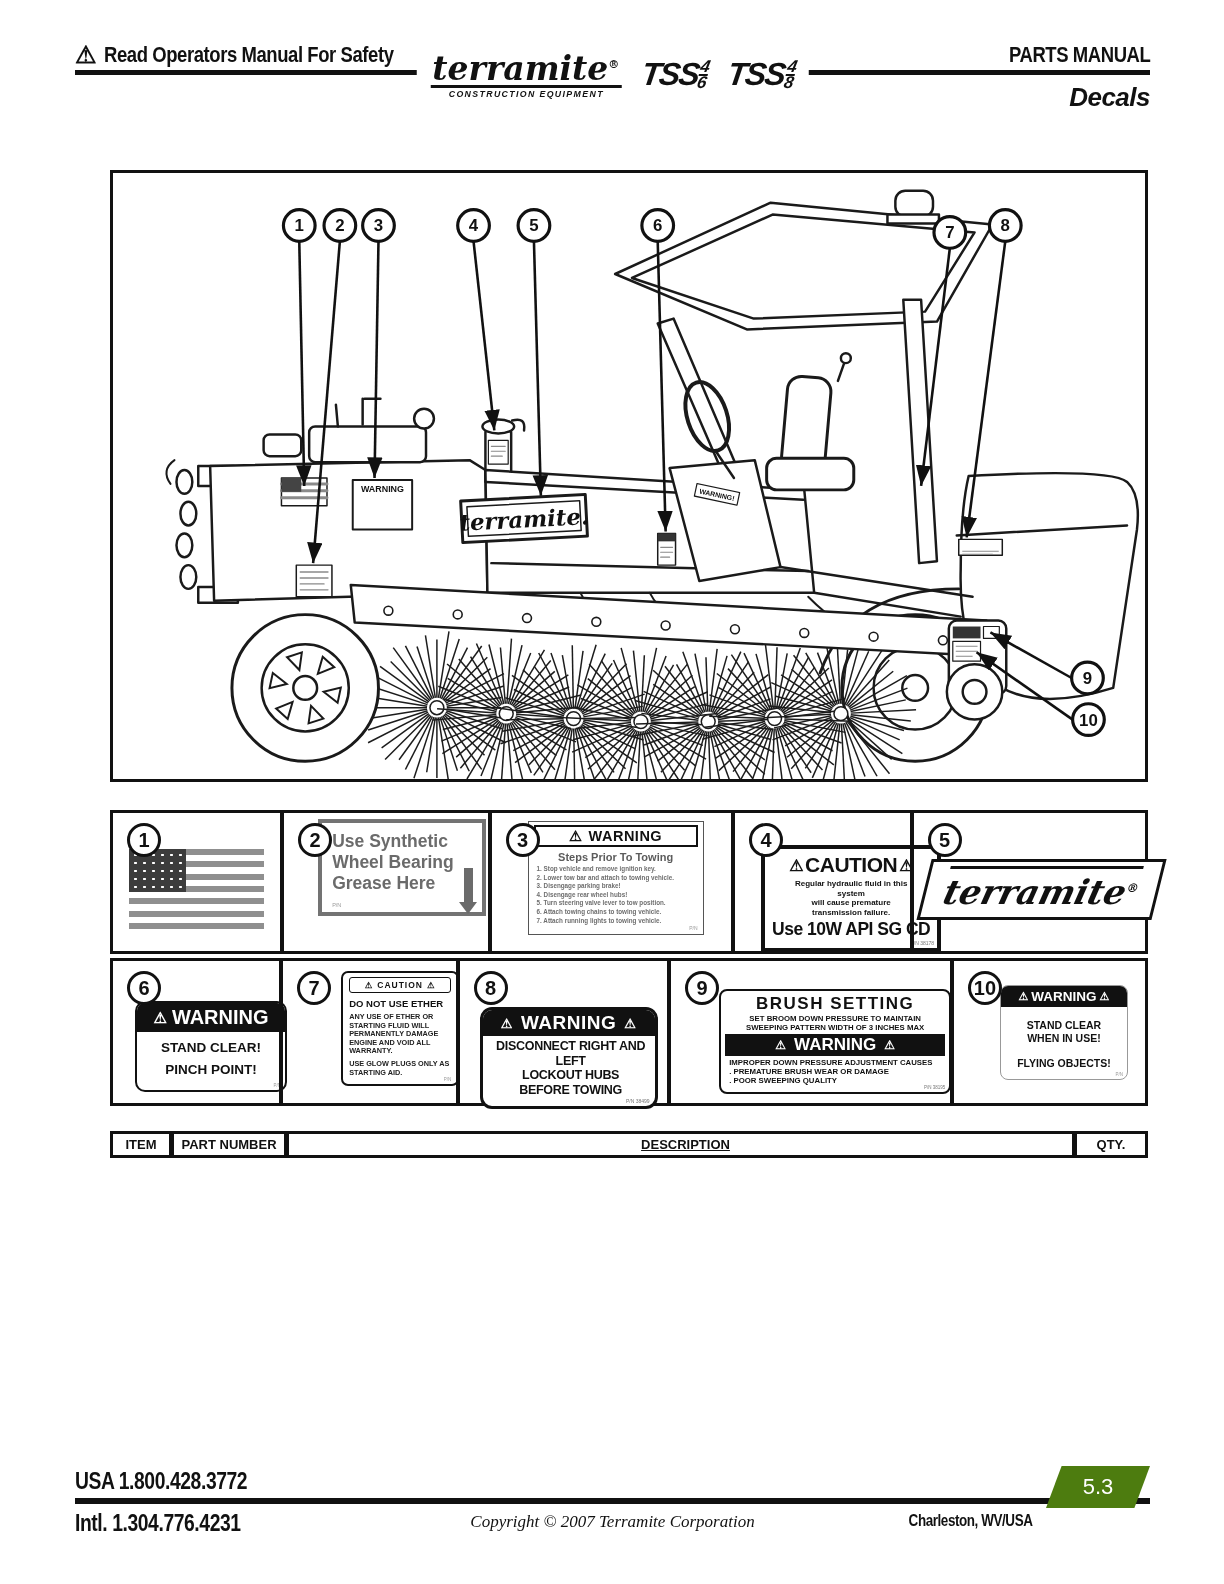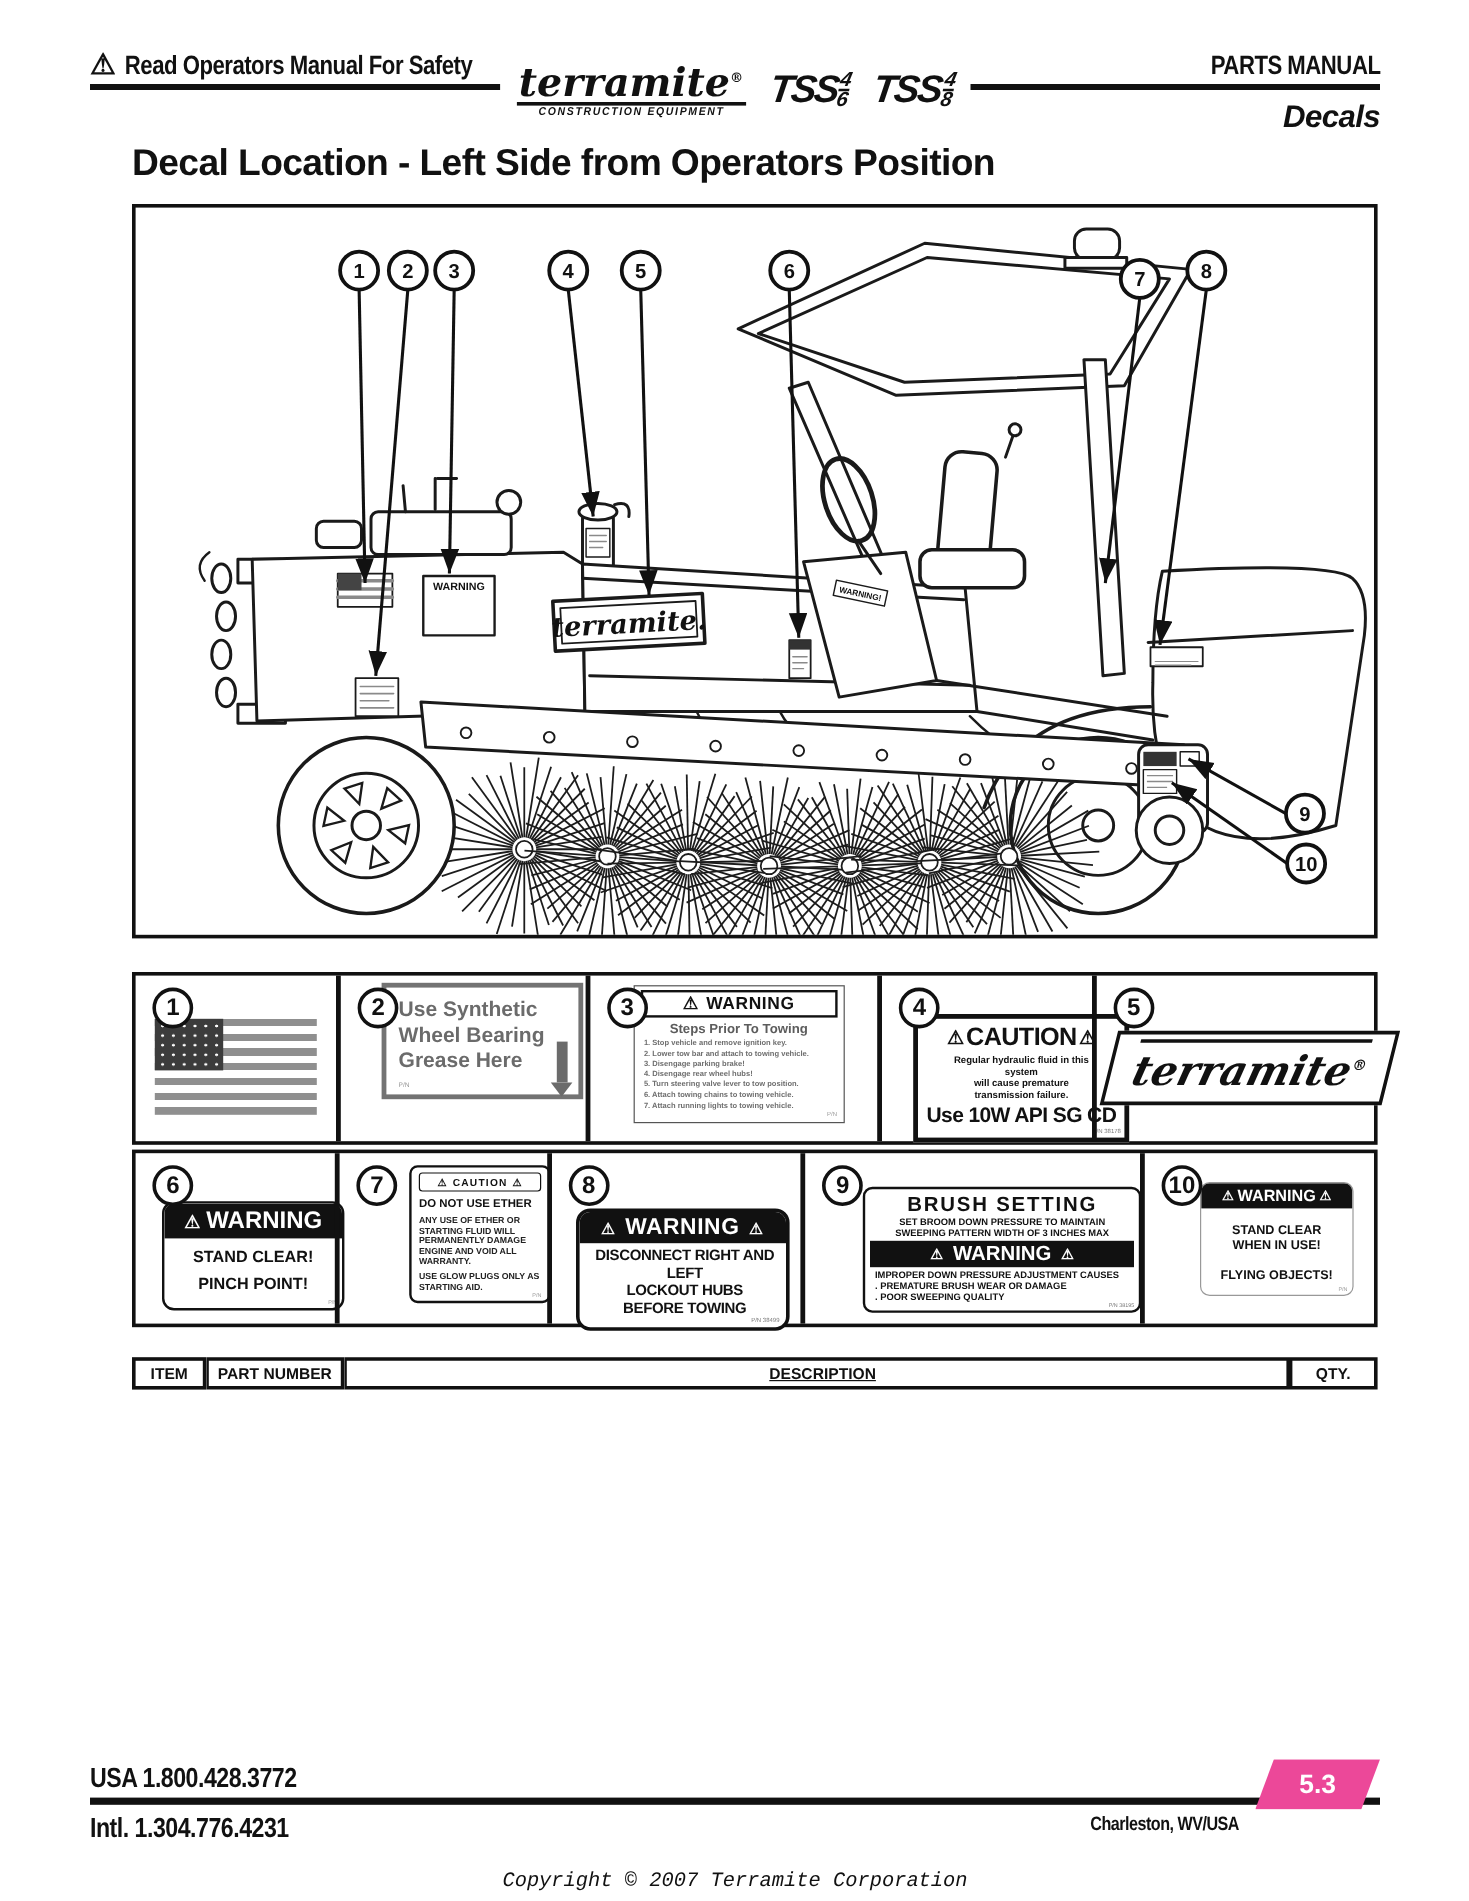--- a/index.html
+++ b/index.html
@@ -119,22 +119,22 @@
   .c-part { width:115px; text-align:center; }
   .c-desc { text-align:left; padding-left:12px !important;text-decoration:underline; }
   .c-qty { width:73px; text-align:center; }
 
   
   .ftr { position:absolute; left:75px; right:74px; top:1466px; height:90px; }
   .ftr-rule { position:absolute; left:0; right:0; top:32px; height:6px; background:#111; }
   .ftr-usa { position:absolute; left:0; top:2px; font-size:23px; font-weight:900; }
   .ftr-intl { position:absolute; left:0; top:44px; font-size:23px; font-weight:900; }
   .ftr-site { position:absolute; right:118px; top:4px; font-size:22px; font-weight:900; }
-  .ftr-badge { position:absolute; right:0; top:0; width:104px; height:42px; background:#ec4899; color:#fff; clip-path:polygon(15% 0,100% 0,85% 100%,0 100%); display:flex; align-items:center; justify-content:center; font-size:22px; font-weight:700; z-index:2; }
-  .ftr-copy { position:absolute; left:50%; transform:translateX(-50%); top:46px; font-family:Liberation Mono, monospace; font-style:italic; font-size:17px;margin-top:47px; }
+  .ftr-badge { position:absolute; right:0; top:0; width:104px; height:42px; background:#4d7c0f; color:#fff; clip-path:polygon(15% 0,100% 0,85% 100%,0 100%); display:flex; align-items:center; justify-content:center; font-size:22px; font-weight:400; z-index:2; }
+  .ftr-copy { position:absolute; left:50%; transform:translateX(-50%); top:46px; font-family:Liberation Serif, serif; font-style:italic; font-size:17px; }
   .ftr-city { position:absolute; right:118px; top:46px; font-size:16px; font-weight:900; }
 
   
   .svg-script { font-family:"DejaVu Serif", serif; font-style:italic; font-weight:bold; }
 </style>
 </head>
 <body>
 
 <div class="page">
 
@@ -161,21 +161,20 @@
       <div class="tss">
         <span class="tss-word">TSS</span>
         <span class="tss-frac">
             <span>4</span>
             <span class="den">8</span>
           </span>
       </div>
     </div>
   </div>
 
-  <div class="page-title">Decal Location - Left Side from Operators Position</div>
 
   <div class="diagram-box">
     <svg id="diagram-svg" viewBox="0 0 1038 612">
       <defs>
         <marker id="arr" markerWidth="10" markerHeight="8" refX="8" refY="3" orient="auto">
           <path d="M0,0 L8,3 L0,6 Z" fill="#111"></path>
         </marker>
       </defs>
 
       <g id="machine-body" stroke="#1a1a1a" fill="none" stroke-width="2.5" stroke-linejoin="round" stroke-linecap="round">

